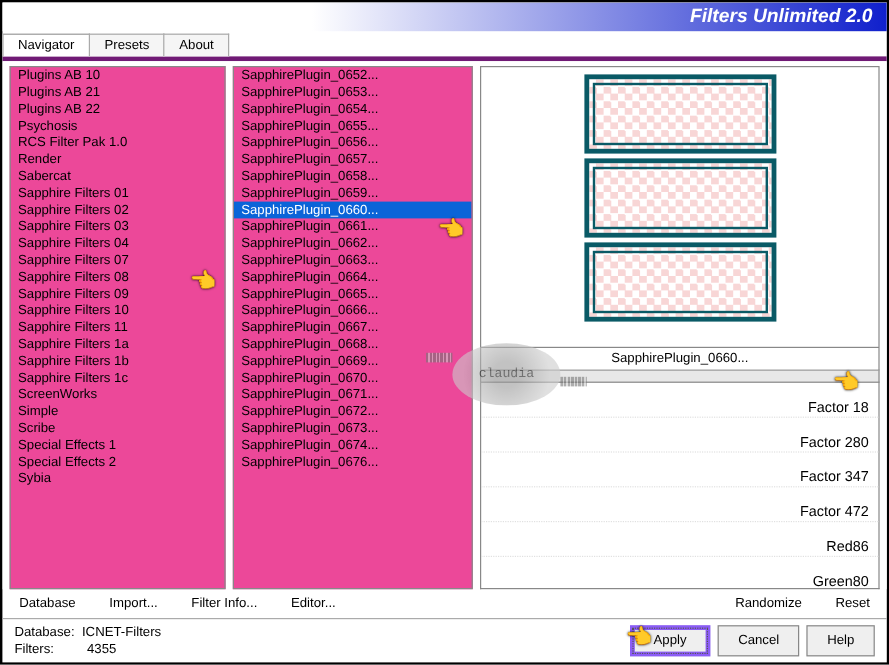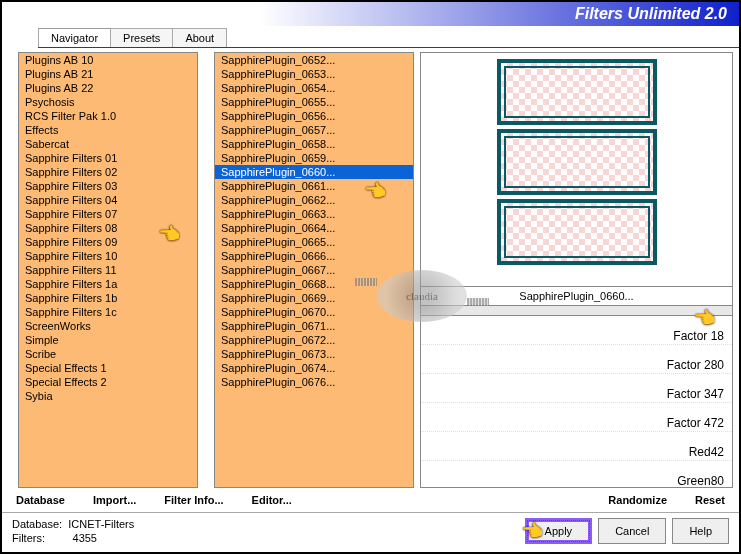--- a/index.html
+++ b/index.html
@@ -1,48 +1,48 @@
 <!DOCTYPE html>
 <html><head>
 <meta charset="utf-8">
 <style>
 * { box-sizing: border-box; margin: 0; padding: 0; font-family: "Segoe UI", Tahoma, Arial, sans-serif; }
 body { background: #fff; }
 .window { width: 741px; height: 554px; border: 2px solid #000; background: #fff; position: relative; overflow: hidden; }
 .titlebar { height: 24px; background: linear-gradient(90deg,#fff 0%,#fff 35%,#1020cc 100%); display:flex; justify-content:flex-end; align-items:center; padding-right:12px; }
 .titlebar span { font-style: italic; font-weight: bold; color:#fff; font-size:16px; }
-.tabs { display:flex; border-bottom:1px solid #701a75; margin-top:2px;margin-left:36px; }
+.tabs { display:flex; border-bottom:4px solid #701a75; margin-top:2px; }
 .tab { padding:3px 12px; font-size:11px; border:1px solid #aaa; border-bottom:none; background:#f5f5f5; margin-right:-1px; cursor:pointer; }
 .tab.active { background:#fff; border-top:1px solid #999; position:relative; z-index:2; }
 .main { display:flex; height:440px; background:#fff; }
-.col { border:1px solid #888; margin:4px 0 0 16px; overflow-y:scroll; overflow-x:hidden; background:#fdba74; }
+.col { border:1px solid #888; margin:4px 0 0 6px; overflow-y:scroll; overflow-x:hidden; background:#ec4899; }
 .col.left { width:180px; }
 .col.mid { width:200px; }
 .listitem { font-size:11px; padding:1px 6px; white-space:nowrap; cursor:pointer; color:#000; }
 .listitem.sel { background:#0a64d8; color:#fff; }
 .right { flex:1; margin:4px 6px 0 6px; display:flex; flex-direction:column; }
 .preview { height:235px; border:1px solid #888; display:flex; flex-direction:column; align-items:center; justify-content:flex-start; gap:4px; padding:6px 0; overflow:hidden; background:#fff;}
 .tile { width:160px; height:66px; border:4px solid #0a5a66; position:relative; background:
   repeating-conic-gradient(#f8d6d6 0 25%, #fff 0 50%) 0 0/12px 12px;
 }
 .tile::before { content:""; position:absolute; inset:3px; border:2px solid #0a5a66; }
 .plabel { text-align:center; font-size:11px; padding:3px 4px; border:1px solid #888; border-top:none; background:#fff; }
 .divbar { height:10px; background:#e8e8e8; border:1px solid #888; border-top:none;}
 .params { flex:1; border:1px solid #888; border-top:none; overflow-y:auto; }
 .prow { display:flex; justify-content:flex-end; align-items:center; font-size:12px; padding:1px 8px; border-bottom:1px dotted #e0e0e0;margin-top:12px; }
-.bottombar { display:flex; gap:28px; padding:6px 14px; font-size:11px; font-weight:bold; }
+.bottombar { display:flex; gap:28px; padding:6px 14px; font-size:11px; font-weight:normal; }
 .bottombar .spacer { flex:1; }
 .bottombar span { cursor:pointer; }
 .footer { border-top:1px solid #aaa; padding:4px 10px; display:flex; justify-content:space-between; align-items:center; font-size:11px; }
 .info div { line-height:14px; }
 .btnrow { display:flex; gap:6px; }
 .btn { border:1px solid #888; background:#efefef; padding:3px 16px; font-size:11px; cursor:pointer; }
 .btn.primary { outline:1px dotted #555; outline-offset:-3px; border:4px solid #8b5cf6; }
 .pointer { position:absolute; font-size:18px; pointer-events:none; text-shadow:0 0 2px #000; transform: scaleX(-1);}
-.watermark { position:absolute; left:375px; top:268px; width:90px; height:52px; border-radius:50%; background:radial-gradient(circle,#999 20%,#ccc 70%); opacity:.6; display:flex; align-items:center; justify-content:center; font-family:Liberation Serif, serif; font-size:11px; color:#222; pointer-events:none; }
+.watermark { position:absolute; left:375px; top:284px; width:90px; height:52px; border-radius:50%; background:radial-gradient(circle,#999 20%,#ccc 70%); opacity:.6; display:flex; align-items:center; justify-content:center; font-family:Liberation Mono, monospace; font-size:11px; color:#222; pointer-events:none; }
 .watermark::before,.watermark::after{content:"";position:absolute;left:-22px;top:8px;width:22px;height:8px;background:repeating-linear-gradient(90deg,#777 0 2px,#ccc 2px 3px);}
 .watermark::after{left:auto;right:-22px;top:28px;}
 ::-webkit-scrollbar{width:16px;background:#f0f0f0;}
 ::-webkit-scrollbar-thumb{background:#c8c8c8;border:1px solid #999;}
 ::-webkit-scrollbar-button{height:16px;background:#e4e4e4;border:1px solid #999;}
 </style>
 </head>
 <body>
 
 <div class="window">
@@ -56,21 +56,21 @@
     <div class="tab">About</div>
   </div>
 
   <div class="main">
     <div class="col left" id="leftCol">
         <div class="listitem">Plugins AB 10</div>
         <div class="listitem">Plugins AB 21</div>
         <div class="listitem">Plugins AB 22</div>
         <div class="listitem">Psychosis</div>
         <div class="listitem">RCS Filter Pak 1.0</div>
-        <div class="listitem">Effects</div>
+        <div class="listitem">Render</div>
         <div class="listitem">Sabercat</div>
         <div class="listitem">Sapphire Filters 01</div>
         <div class="listitem">Sapphire Filters 02</div>
         <div class="listitem">Sapphire Filters 03</div>
         <div class="listitem">Sapphire Filters 04</div>
         <div class="listitem">Sapphire Filters 07</div>
         <div class="listitem">Sapphire Filters 08</div>
         <div class="listitem">Sapphire Filters 09</div>
         <div class="listitem">Sapphire Filters 10</div>
         <div class="listitem">Sapphire Filters 11</div>
@@ -131,21 +131,21 @@
           <div class="prow">
             <span>Factor 3</span>
             <span>47</span>
           </div>
           <div class="prow">
             <span>Factor 4</span>
             <span>72</span>
           </div>
           <div class="prow">
             <span>Red</span>
-            <span>42</span>
+            <span>86</span>
           </div>
           <div class="prow">
             <span>Green</span>
             <span>80</span>
           </div>
           <div class="prow">
             <span>Blue</span>
             <span>83</span>
           </div>
           <div class="prow">

